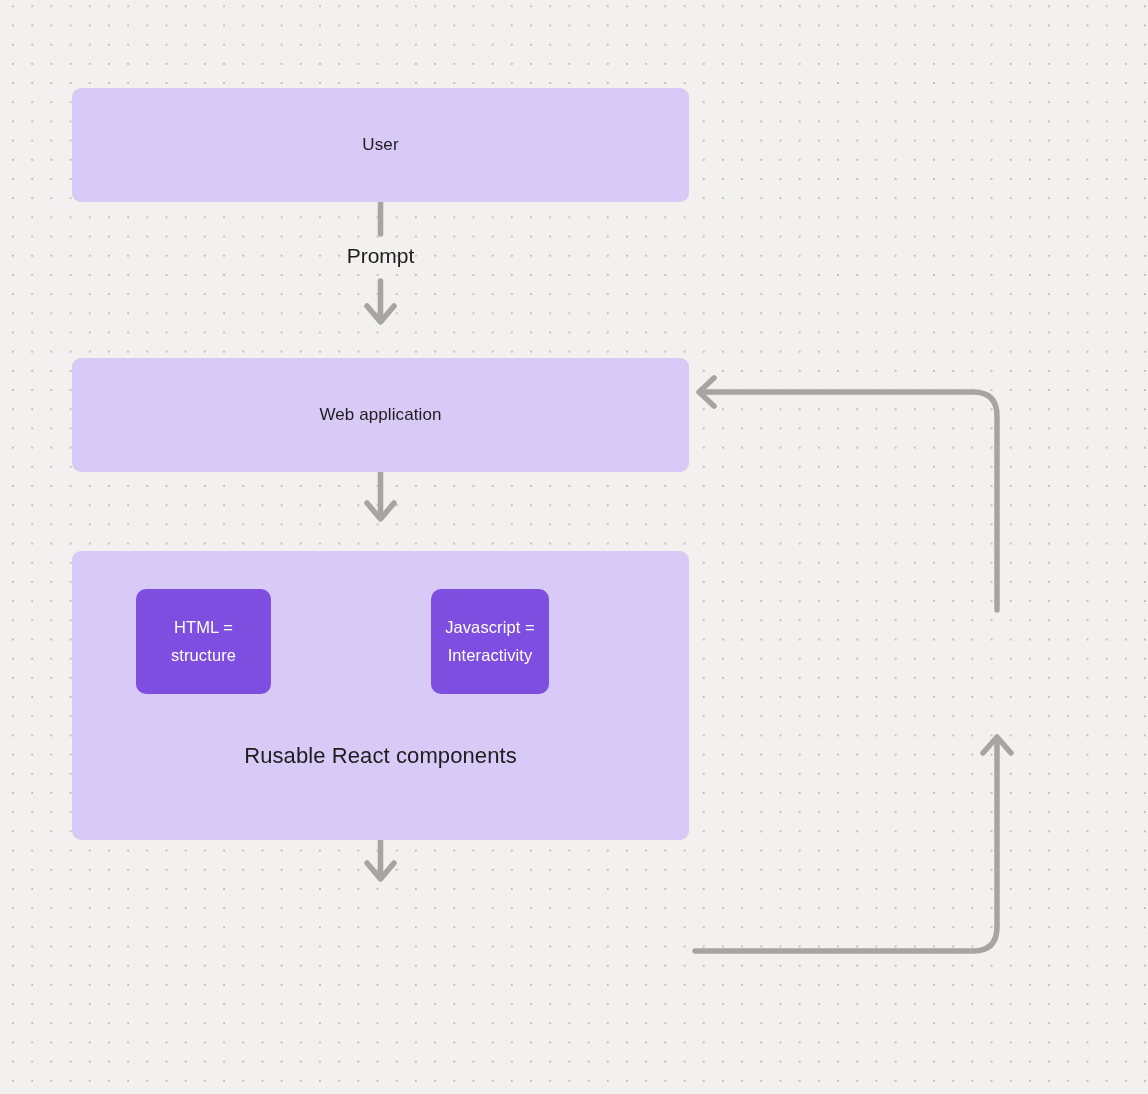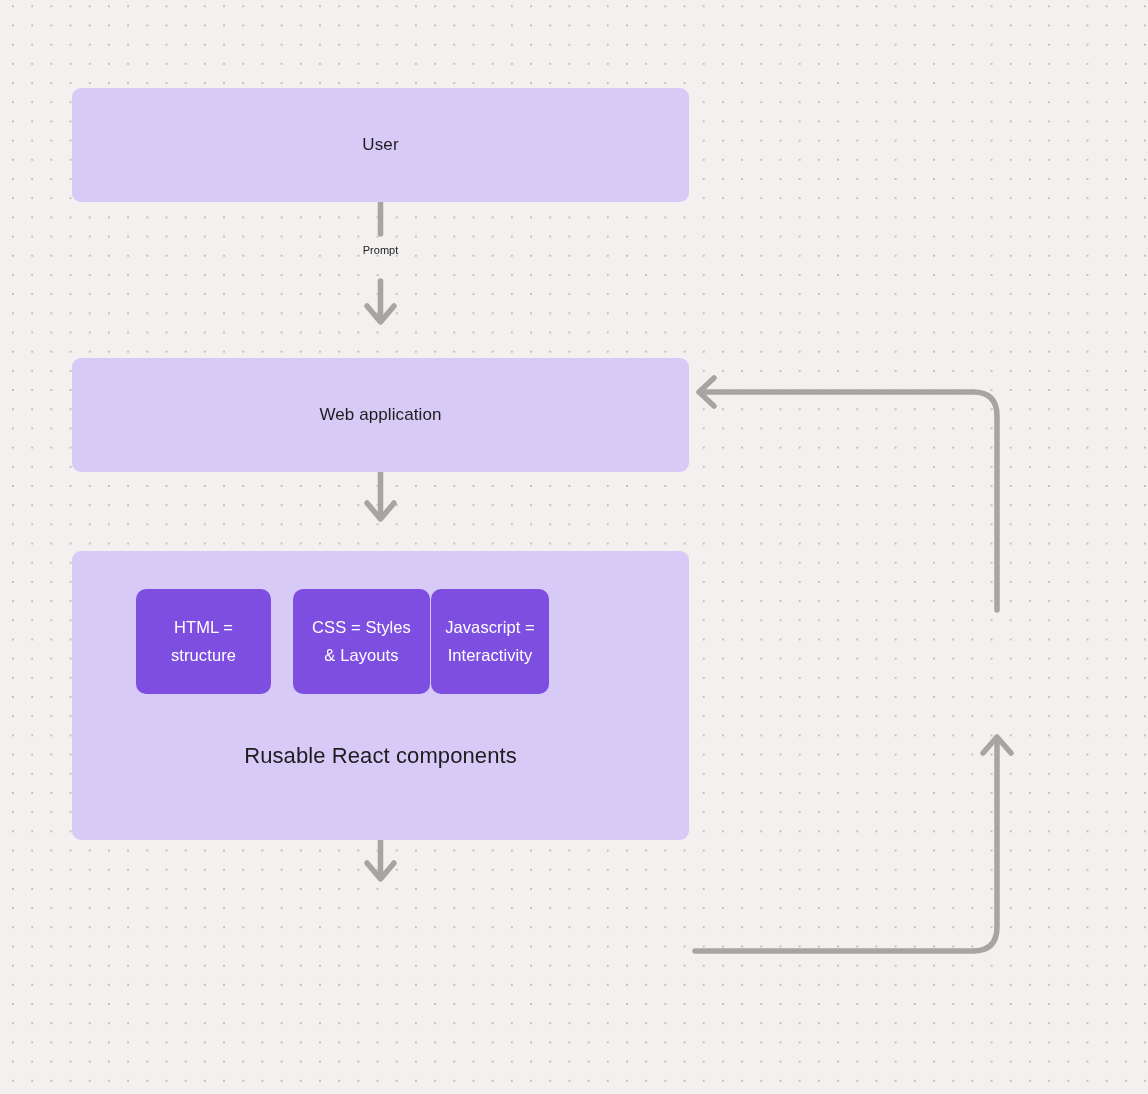--- a/index.html
+++ b/index.html
@@ -73,21 +73,21 @@
     font-size: 22px;
     font-weight: 500;
   }
   .edge-label {
     position: absolute;
     left: 280px;
     top: 244px;
     width: 201px;
     text-align: center;
     color: var(--node-text);
-    font-size: 11px;
+    font-size: 21px;
     font-weight: 500;
   }
   svg.wires {
     position: absolute;
     inset: 0;
     width: 1148px;
     height: 1094px;
     pointer-events: none;
   }
   svg.wires * {
@@ -129,23 +129,20 @@
   <div class="edge-label">Prompt</div>
 
   <div class="node node-webapp">
     <span>Web application</span>
   </div>
 
   <div class="node node-group">
     <div class="chip chip-html">
       <span>HTML = structure</span>
     </div>
-    <div class="chip chip-css">
-      <span>CSS = Styles &amp; Layouts</span>
-    </div>
     <div class="chip chip-js">
       <span>Javascript = Interactivity</span>
     </div>
     <div class="group-caption">Rusable React components</div>
   </div>
 
 
 
 </div>
 

